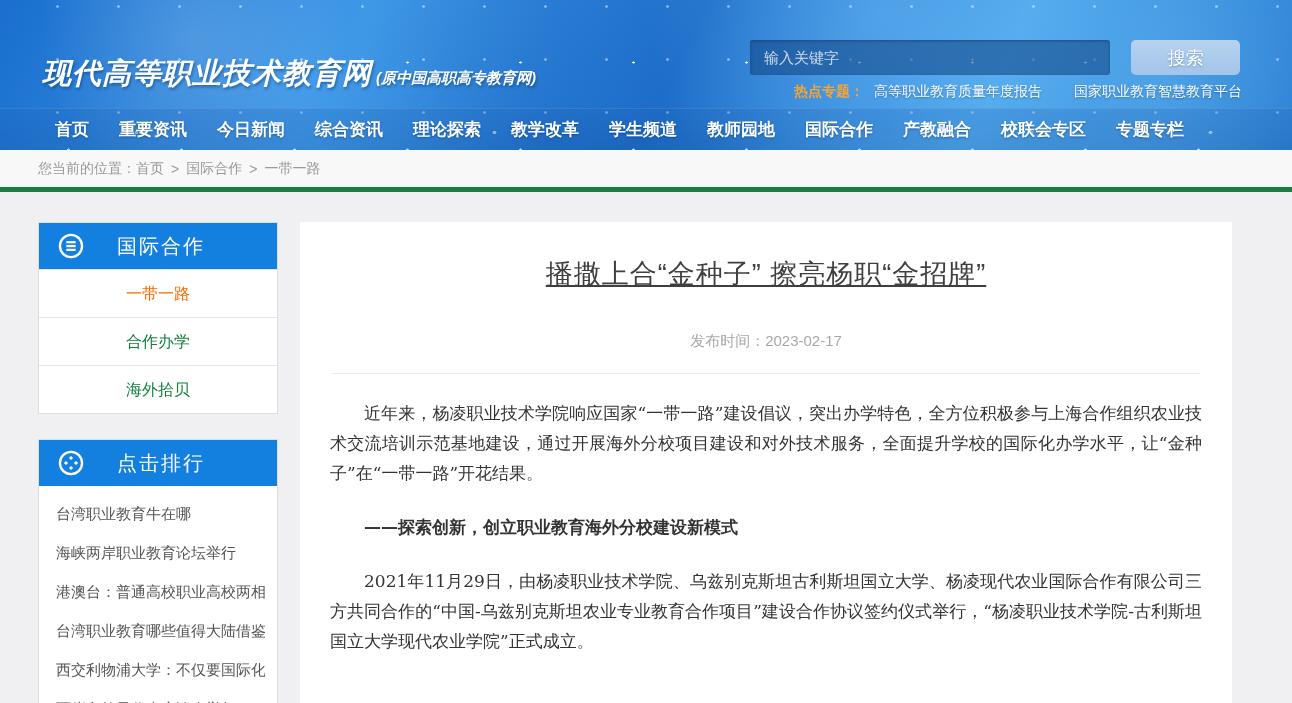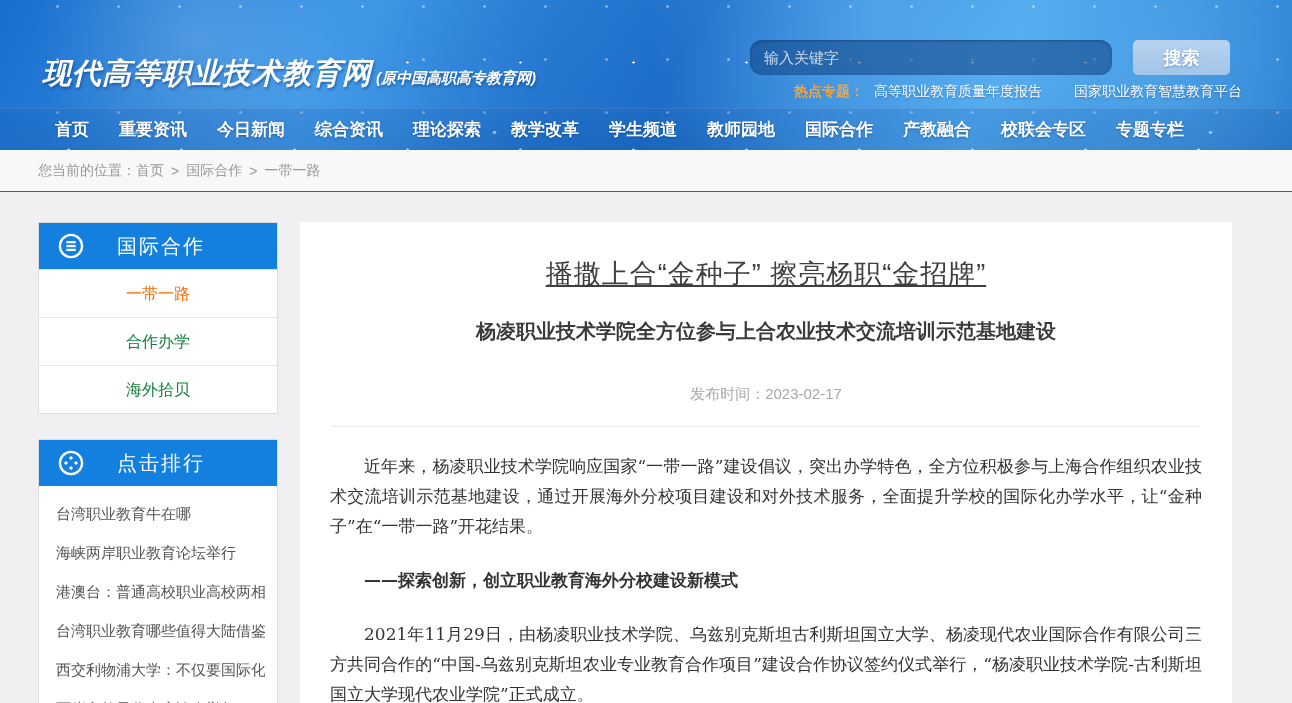--- a/index.html
+++ b/index.html
@@ -28,44 +28,44 @@
     background-position:12px 19px, 47px 61px, 27px 33px;
   }
   .banner-top{ position:relative; display:flex; justify-content:space-between; height:108px; padding:16px 52px 0 42px; }
   .logo{ display:flex; align-items:baseline; margin-top:38px; color:#fff;
          font-style:italic; font-weight:bold; text-shadow:1px 2px 3px rgba(0,40,90,.45); white-space:nowrap;}
   .logo-main{ font-size:29px; letter-spacing:1px; }
   .logo-sub{ font-size:15px; margin-left:4px; }
   .search-zone{ margin-top:24px; width:490px; }
   .search-row{ display:flex; }
   .search-input{
-    width:362px; height:35px; border:none; border-radius:12px; padding:0 14px;
+    width:362px; height:35px; border:none; border-radius:3px; padding:0 14px;
     background:rgba(14,66,130,0.55); color:#fff; font-size:15px; outline:none;
     box-shadow:inset 0 1px 3px rgba(0,20,60,.35);
   }
   .search-input::placeholder{ color:rgba(255,255,255,0.75); }
   .search-btn{
-    width:97px; height:35px; margin-left:21px; border:none; border-radius:5px;
+    width:109px; height:35px; margin-left:21px; border:none; border-radius:5px;
     background:linear-gradient(180deg,#b6d2ef,#a3c5e9); color:#fff; font-size:18px;
-    cursor:pointer; text-shadow:0 1px 2px rgba(60,110,170,.6);font-weight:bold;
+    cursor:pointer; text-shadow:0 1px 2px rgba(60,110,170,.6);
   }
   .hot-row{ margin-top:8px; font-size:14px; display:flex; align-items:center; white-space:nowrap;margin-left:44px; }
   .hot-label{ color:#f7a437; font-weight:bold; margin-right:10px; }
   .hot-link{ color:#fff; text-decoration:none; margin-right:32px; text-shadow:0 1px 2px rgba(0,40,90,.4); cursor:pointer; }
   .nav-bar{
     position:relative; height:42px; display:flex; align-items:center;
     justify-content:space-between; padding:0 108px 0 55px;
     background:linear-gradient(180deg, rgba(30,100,185,0.25), rgba(10,60,140,0.18));
     border-top:1px solid rgba(255,255,255,0.12);
   }
   .nav-item{ color:#fff; font-size:17px; font-weight:bold; text-decoration:none;
              text-shadow:0 1px 2px rgba(0,40,90,.45); cursor:pointer; }
 
   
-  .crumb-bar{ height:42px; background:#f8f8f8; border-bottom:1px solid #15803d;
+  .crumb-bar{ height:42px; background:#f8f8f8; border-bottom:5px solid #15803d;
               display:flex; align-items:center; padding-left:38px; font-size:14px; color:#999; }
   .crumb-bar a{ color:#999; text-decoration:none; cursor:pointer; }
   .crumb-sep{ margin:0 7px; }
 
   
   .main-wrap{ display:flex; padding:30px 0 0 38px; align-items:flex-start; }
   .sidebar{ width:240px; flex:0 0 240px; }
   .side-box{ background:#fff; border:1px solid #ddd; }
   .side-box + .side-box{ margin-top:25px; }
   .side-head{ height:46px; background:#1380e0; display:flex; align-items:center; padding:0 0 0 18px; }
@@ -178,21 +178,20 @@
           <div class="rank-item">台湾职业教育哪些值得大陆借鉴</div>
           <div class="rank-item">西交利物浦大学：不仅要国际化...</div>
           <div class="rank-item">两岸文教界代表座谈会举行</div>
         </div>
       </div>
 
     </aside>
 
     <main class="content">
       <h1 class="art-title">播撒上合“金种子” 擦亮杨职“金招牌”</h1>
-      <h2 class="art-subtitle">杨凌职业技术学院全方位参与上合农业技术交流培训示范基地建设</h2>
       <div class="art-meta">
         <span>发布时间：</span><span>2023-02-17</span>
       </div>
       <hr class="art-divider">
       <div class="art-body">
         <p>近年来，杨凌职业技术学院响应国家“一带一路”建设倡议，突出办学特色，全方位积极参与上海合作组织农业技术交流培训示范基地建设，通过开展海外分校项目建设和对外技术服务，全面提升学校的国际化办学水平，让“金种子”在“一带一路”开花结果。</p>
         <p class="bold">——探索创新，创立职业教育海外分校建设新模式</p>
         <p>2021年11月29日，由杨凌职业技术学院、乌兹别克斯坦古利斯坦国立大学、杨凌现代农业国际合作有限公司三方共同合作的“中国-乌兹别克斯坦农业专业教育合作项目”建设合作协议签约仪式举行，“杨凌职业技术学院-古利斯坦国立大学现代农业学院”正式成立。</p>
       </div>
     </main>

